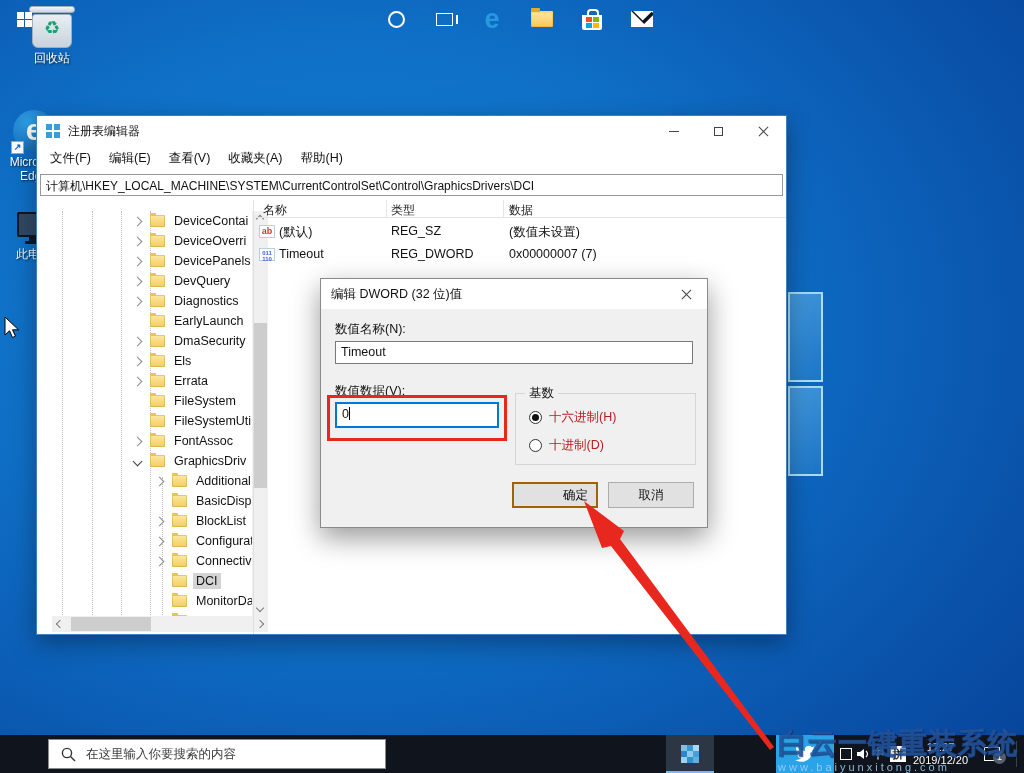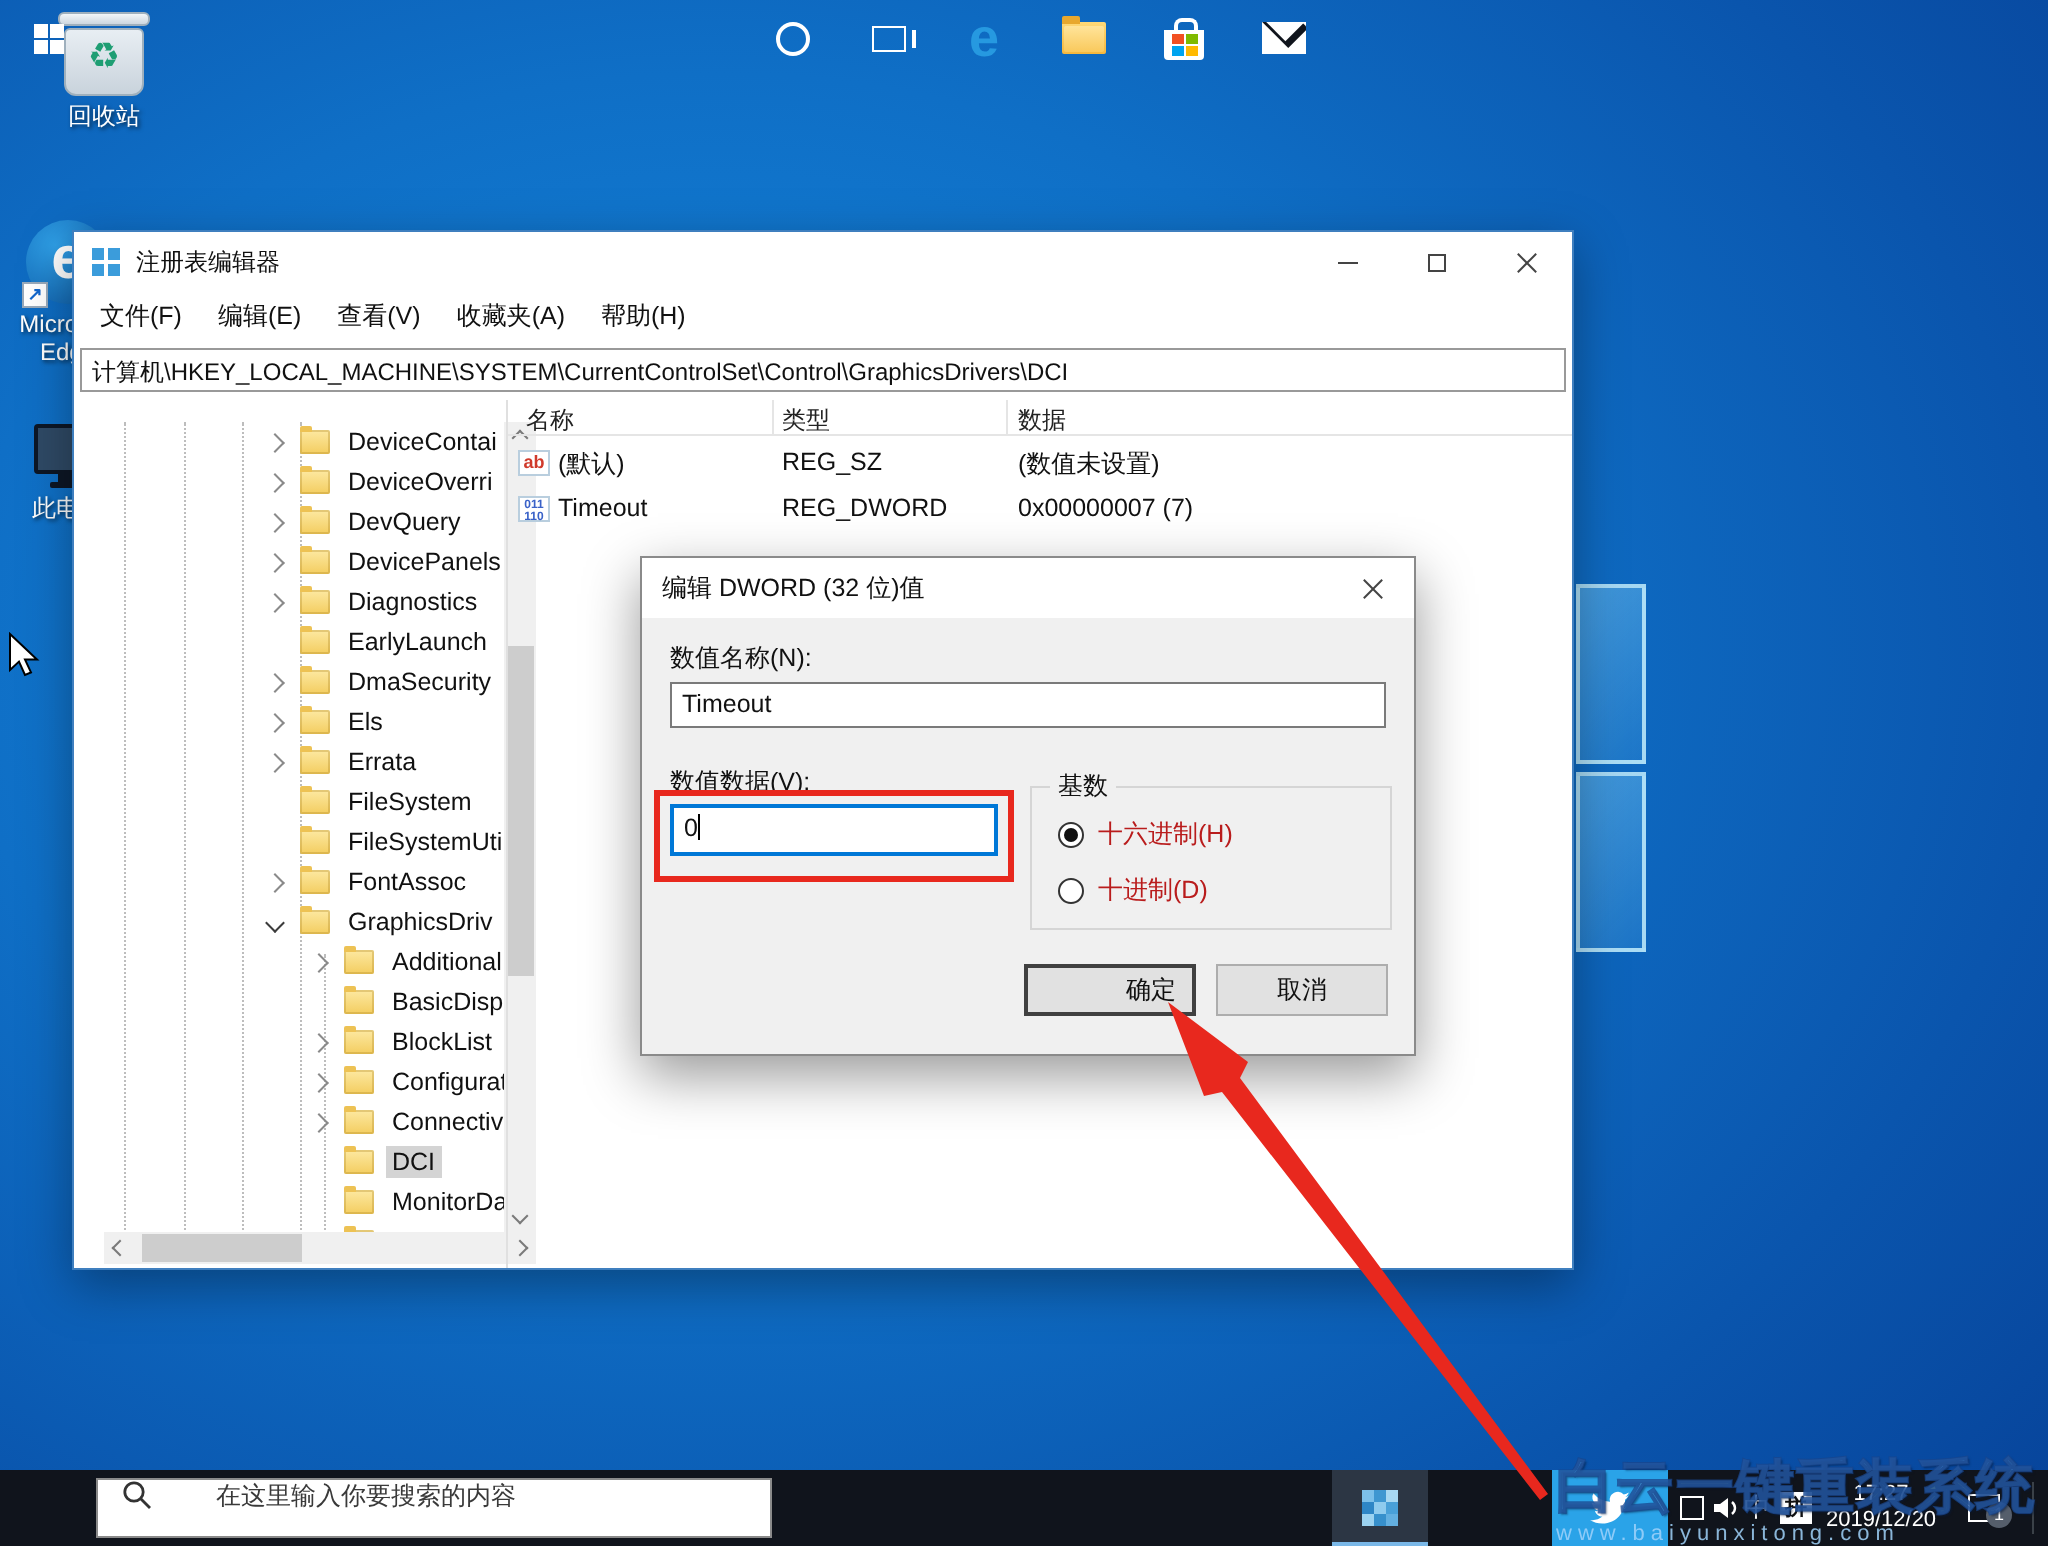--- a/index.html
+++ b/index.html
@@ -111,34 +111,34 @@
   .dlg-input { position:absolute; background:#fff; border:1px solid #7a7a7a; font-size:12.5px; color:#111; padding:3px 5px; white-space:nowrap; }
   .caret { display:inline-block; width:1px; height:13px; background:#000; vertical-align:-2px; }
   .groupbox { position:absolute; border:1px solid #d5d5d5; }
   .groupbox .gb-lbl { position:absolute; top:-9px; left:9px; background:#f0f0f0; padding:0 4px; font-size:12.5px; color:#111; }
   .radio-row { position:absolute; display:flex; align-items:center; }
   .radio { width:13px; height:13px; border:1px solid #333; border-radius:50%; background:#fff; margin-right:7px; flex:none; }
   .radio.checked:after { content:""; display:block; width:7px; height:7px; margin:2px; border-radius:50%; background:#111; }
   .radio-row span { font-size:12.5px; color:#b91c1c; }
   .dlg-btn { position:absolute; width:86px; height:26px; background:#e1e1e1; font-size:12.5px; color:#111;
     display:flex; align-items:center; justify-content:center; }
-  .dlg-btn.default { border:2px solid #404040;padding-left:41px; }
+  .dlg-btn.default { border:2px solid #a16207;padding-left:41px; }
   .dlg-btn.normal { border:1px solid #adadad; }
 
   
   #red-box { left:327px; top:395px; width:180px; height:46px; border:3px solid #e8281e; z-index:12; }
   #red-arrow { left:550px; top:488px; width:250px; height:280px; z-index:35; pointer-events:none; }
 
   
   #taskbar { left:0; top:735px; width:1024px; height:38px; background:#10141c; z-index:30; }
   .tb-center { position:absolute; top:0; height:38px; display:flex; align-items:center; justify-content:center; }
   .start-logo { display:grid; grid-template-columns:7px 7px; grid-template-rows:7px 7px; gap:1px; }
   .start-logo i { background:#fff; }
   #tb-search { left:48px; top:739px; width:338px; height:30px; background:#fff; border:1px solid #8a8a8a;
-    display:flex; align-items:flex-start; z-index:31;gap:22px; }
+    display:flex; align-items:center; z-index:31; }
   #tb-search svg { margin:0 10px 0 12px; }
   #tb-search span { font-size:12.5px; color:#3a3a3a; }
   .cortana-ring { width:17px; height:17px; border:2px solid #fff; border-radius:50%; }
   .tv-rect { width:17px; height:13px; border:1.6px solid #fff; position:relative; }
   .tv-rect:after { content:""; position:absolute; right:-6px; top:1px; width:2px; height:9px; background:#fff; box-shadow:0 0 0 0 #fff; }
   .edge-e { font-size:27px; font-weight:bold; color:#2699e0; line-height:30px; }
   .tb-folder { width:22px; height:16px; position:relative; background:linear-gradient(180deg,#ffd977,#f5b73d); border-radius:1px; }
   .tb-folder:before { content:""; position:absolute; left:0; top:-3px; width:9px; height:4px; background:#e8a82e; border-radius:1px 1px 0 0; }
   .tb-folder:after { content:""; position:absolute; left:1px; top:2px; right:1px; bottom:1px; background:linear-gradient(180deg,#ffe49a,#f9c95c); border-radius:1px; }
   .store-bag { width:20px; height:15px; background:#fff; border-radius:0 0 2px 2px; position:relative; margin-top:6px;
@@ -254,26 +254,26 @@
             <span class="tree-lbl">DeviceContai</span>
           </div>
           <div class="tree-row" style="padding-left: 82px;">
             <span class="chev collapsed"></span>
             <span class="folder"></span>
             <span class="tree-lbl">DeviceOverri</span>
           </div>
           <div class="tree-row" style="padding-left: 82px;">
             <span class="chev collapsed"></span>
             <span class="folder"></span>
+            <span class="tree-lbl">DevicePanels</span>
+          </div>
+          <div class="tree-row" style="padding-left: 82px;">
+            <span class="chev collapsed"></span>
+            <span class="folder"></span>
             <span class="tree-lbl">DevQuery</span>
-          </div>
-          <div class="tree-row" style="padding-left: 82px;">
-            <span class="chev collapsed"></span>
-            <span class="folder"></span>
-            <span class="tree-lbl">DevicePanels</span>
           </div>
           <div class="tree-row" style="padding-left: 82px;">
             <span class="chev collapsed"></span>
             <span class="folder"></span>
             <span class="tree-lbl">Diagnostics</span>
           </div>
           <div class="tree-row" style="padding-left: 82px;">
             <span class="chev none"></span>
             <span class="folder"></span>
             <span class="tree-lbl">EarlyLaunch</span>

